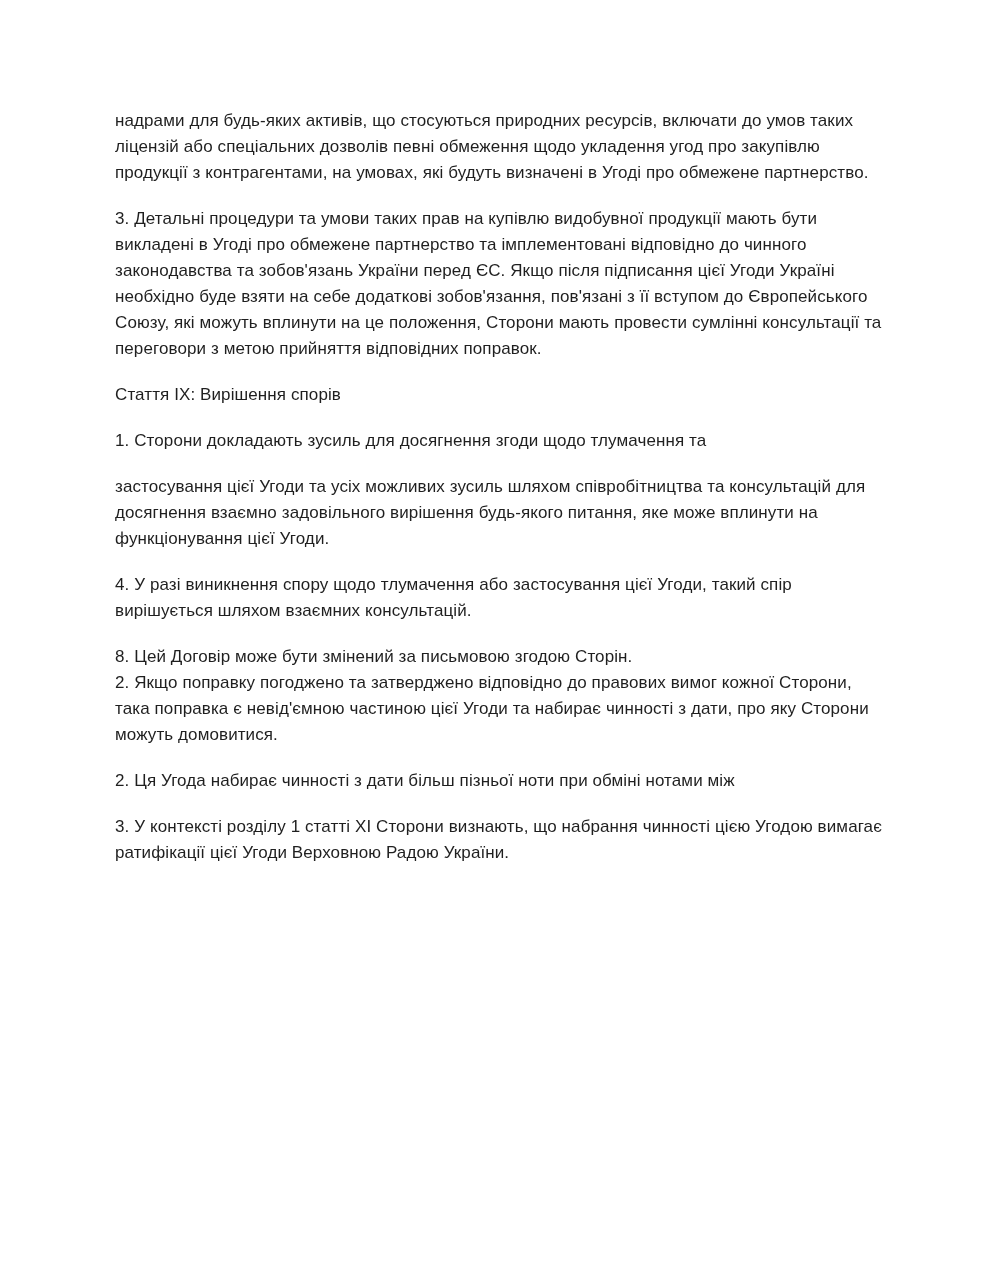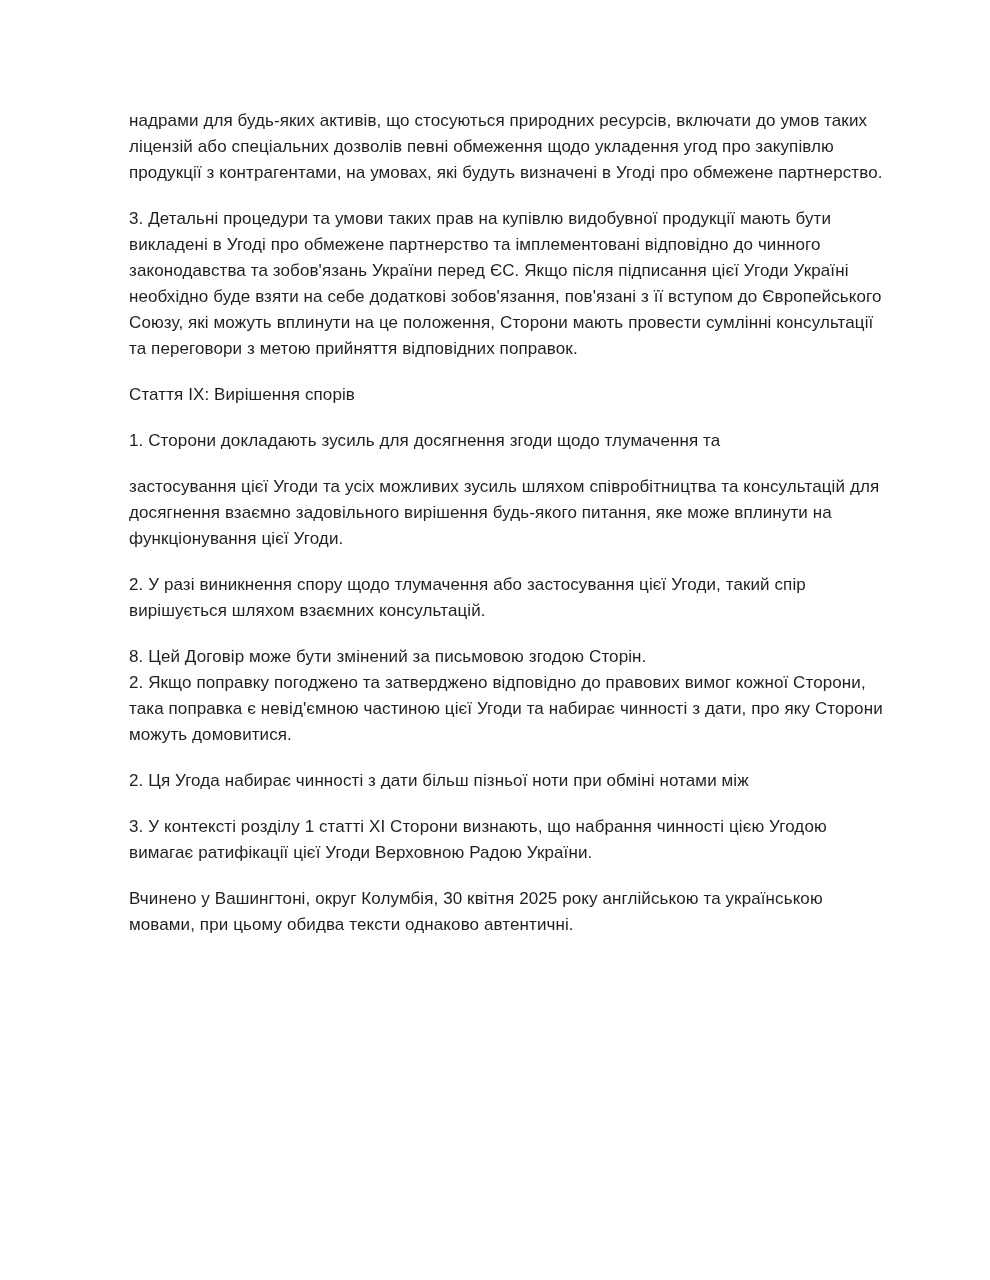--- a/index.html
+++ b/index.html
@@ -20,38 +20,37 @@
     left: 115px;
     top: 108px;
     width: 770px;
     color: #1f1f1f;
     font-size: 17px;
     line-height: 26px;
     letter-spacing: 0.1px;
   }
   .content p,
   .content h2 {
-    margin: 0 0 20px 14px;
+    margin: 0 0 20px 0;
     padding: 0;
     font-size: 17px;
     font-weight: 400;
     line-height: 26px;
     white-space: pre-line;
   }
 </style>
 </head>
 <body>
 
 <div class="page">
   <div class="content" id="doc-body">
       <p>надрами для будь-яких активів, що стосуються природних ресурсів, включати до умов таких ліцензій або спеціальних дозволів певні обмеження щодо укладення угод про закупівлю продукції з контрагентами, на умовах, які будуть визначені в Угоді про обмежене партнерство.</p>
       <p>3. Детальні процедури та умови таких прав на купівлю видобувної продукції мають бути викладені в Угоді про обмежене партнерство та імплементовані відповідно до чинного законодавства та зобов'язань України перед ЄС. Якщо після підписання цієї Угоди Україні необхідно буде взяти на себе додаткові зобов'язання, пов'язані з її вступом до Європейського Союзу, які можуть вплинути на це положення, Сторони мають провести сумлінні консультації та переговори з метою прийняття відповідних поправок.</p>
       <h2>Стаття IX: Вирішення спорів</h2>
       <p>1. Сторони докладають зусиль для досягнення згоди щодо тлумачення та</p>
       <p>застосування цієї Угоди та усіх можливих зусиль шляхом співробітництва та консультацій для досягнення взаємно задовільного вирішення будь-якого питання, яке може вплинути на функціонування цієї Угоди.</p>
-      <p>2. У разі виникнення спору щодо тлумачення або застосування цієї Угоди, такий спір вирішується шляхом взаємних консультацій.</p>
+      <p>4. У разі виникнення спору щодо тлумачення або застосування цієї Угоди, такий спір вирішується шляхом взаємних консультацій.</p>
       <p>8. Цей Договір може бути змінений за письмовою згодою Сторін.
 2. Якщо поправку погоджено та затверджено відповідно до правових вимог кожної Сторони, така поправка є невід'ємною частиною цієї Угоди та набирає чинності з дати, про яку Сторони можуть домовитися.</p>
       <p>2. Ця Угода набирає чинності з дати більш пізньої ноти при обміні нотами між</p>
       <p>3. У контексті розділу 1 статті XI Сторони визнають, що набрання чинності цією Угодою вимагає ратифікації цієї Угоди Верховною Радою України.</p>
-      <p>Вчинено у Вашингтоні, округ Колумбія, 30 квітня 2025 року англійською та українською мовами, при цьому обидва тексти однаково автентичні.</p>
     </div>
 </div>
 
 </body></html>

